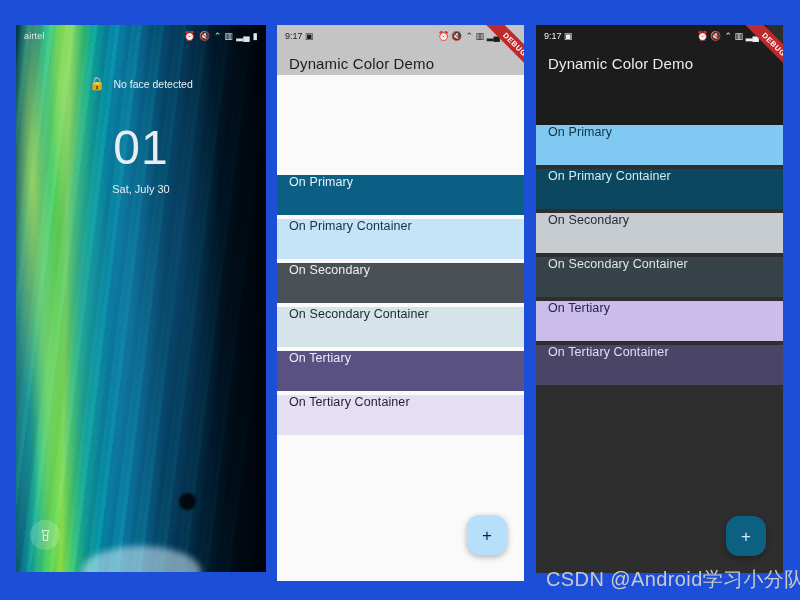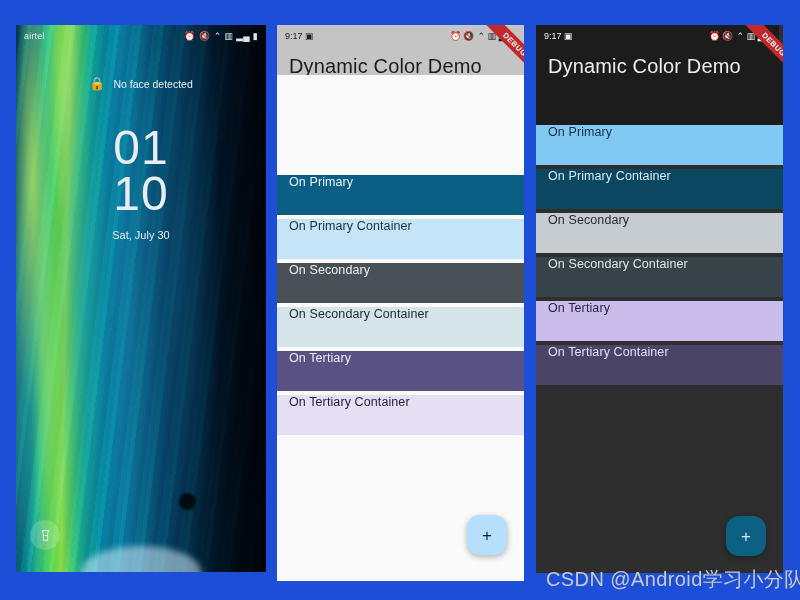--- a/index.html
+++ b/index.html
@@ -192,37 +192,37 @@
   .appbar {
     position: absolute;
     left: 0; right: 0;
     top: 0;
     height: 76px;
   }
   #phone-light .appbar { background: #c4c4c4; }
 
   .app-statusbar {
     position: absolute;
-    left: 0; right: 4px; top: 0;
+    left: 0; right: 16px; top: 0;
     height: 22px;
     display: flex;
     align-items: center;
     justify-content: space-between;
     padding: 0 8px;
     box-sizing: border-box;
     font-size: 9px;
   }
   #phone-light .app-statusbar { background: #c4c4c4; color: #1d1d1d; }
   #phone-dark  .app-statusbar { background: #1c1c1c; color: #f0f0f0; }
 
   .app-title {
     position: absolute;
     left: 12px;
     top: 30px;
-    font-size: 20px;
+    font-size: 15px;
     letter-spacing: .15px;
   }
   #phone-light .app-title { color: #1d1d1d; }
   #phone-dark  .app-title { color: #ececec; }
 
   #phone-light .app-surface {
     position: absolute;
     left: 0; right: 0;
     top: 50px; bottom: 0;
     background: #fafafa;
@@ -337,21 +337,20 @@
       </div>
     </div>
 
     <div class="lock-face-row">
       <span class="lock-glyph">🔒</span>
       <span>No face detected</span>
     </div>
 
     <div class="lock-clock">
       <div class="hh">01</div>
-      <div class="mm">10</div>
       <div class="date">Sat, July 30</div>
     </div>
 
     <div class="flashlight">
       <svg width="13" height="13" viewBox="0 0 24 24" fill="none" stroke="currentColor" stroke-width="1.8">
         <path d="M6 3h12l-2 5v13H8V8L6 3z"></path>
         <line x1="10" y1="12" x2="14" y2="12"></line>
       </svg>
     </div>
   </div>

